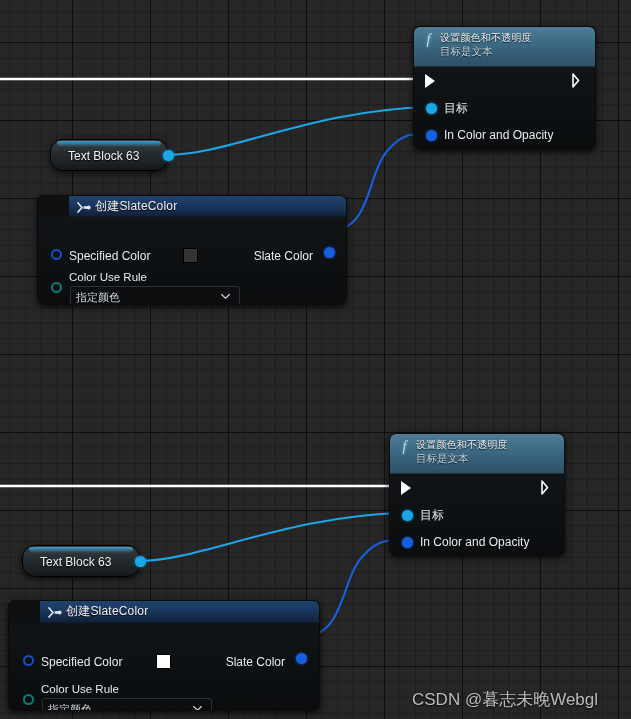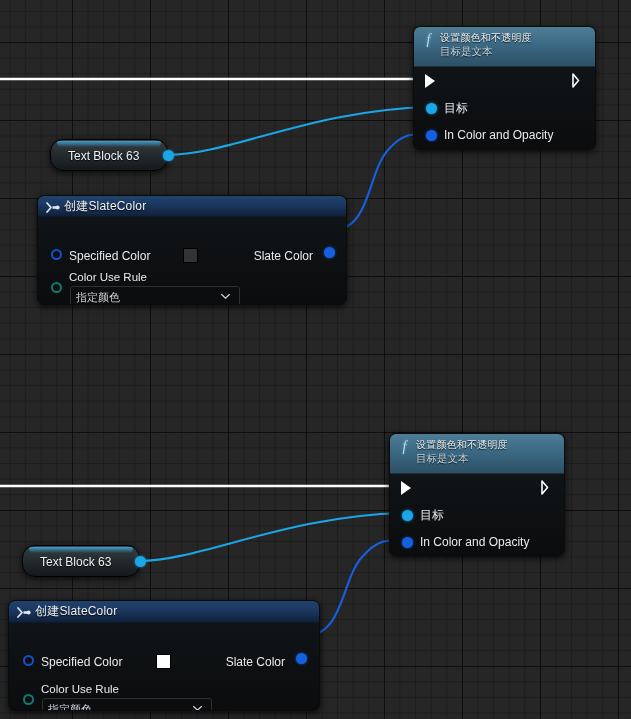--- a/index.html
+++ b/index.html
@@ -40,20 +40,21 @@
   .node-head {
     position: relative;
     padding: 4px 8px 5px 26px;
     border-bottom: 1px solid rgba(0,0,0,0.6);
   }
   .fn-head {
     background: linear-gradient(to bottom, #4f7d96 0%, #3c6a84 42%, #2d5066 100%);
   }
   .struct-head {
     background: linear-gradient(to bottom, #20436e 0%, #1b3760 45%, #10203a 100%);
+    margin-left: 31px;
   }
   .node-title {
     font-size: 10px;
     color: #f0f2f4;
     line-height: 14px;
     letter-spacing: .2px;
     text-shadow: 0 1px 1px rgba(0,0,0,.85);
     white-space: nowrap;
   }
   .node-sub {
@@ -326,14 +327,15 @@
       <span class="pin-ring teal" style="left:14px; top:71px;"></span>
       <div class="combo" style="left:33px; top:75px; width:170px;">
         <span class="combo-text">指定颜色</span>
         <svg class="chev" viewBox="0 0 9 5">
           <path d="M0.6,0.6 L4.5,4.2 L8.4,0.6" fill="none" stroke="#c8ccd0" stroke-width="1.3" stroke-linecap="round"></path>
         </svg>
       </div>
     </div>
   </div>
 
+  <div id="watermark" style="left:412px; top:688px;">CSDN @暮志未晚Webgl</div>
 
 </div>
 
 </body></html>

